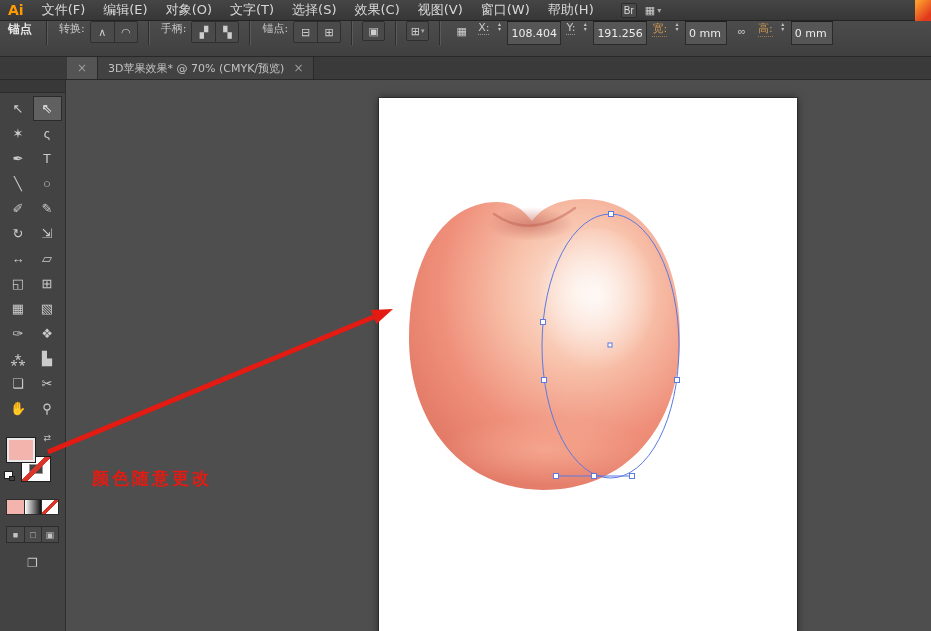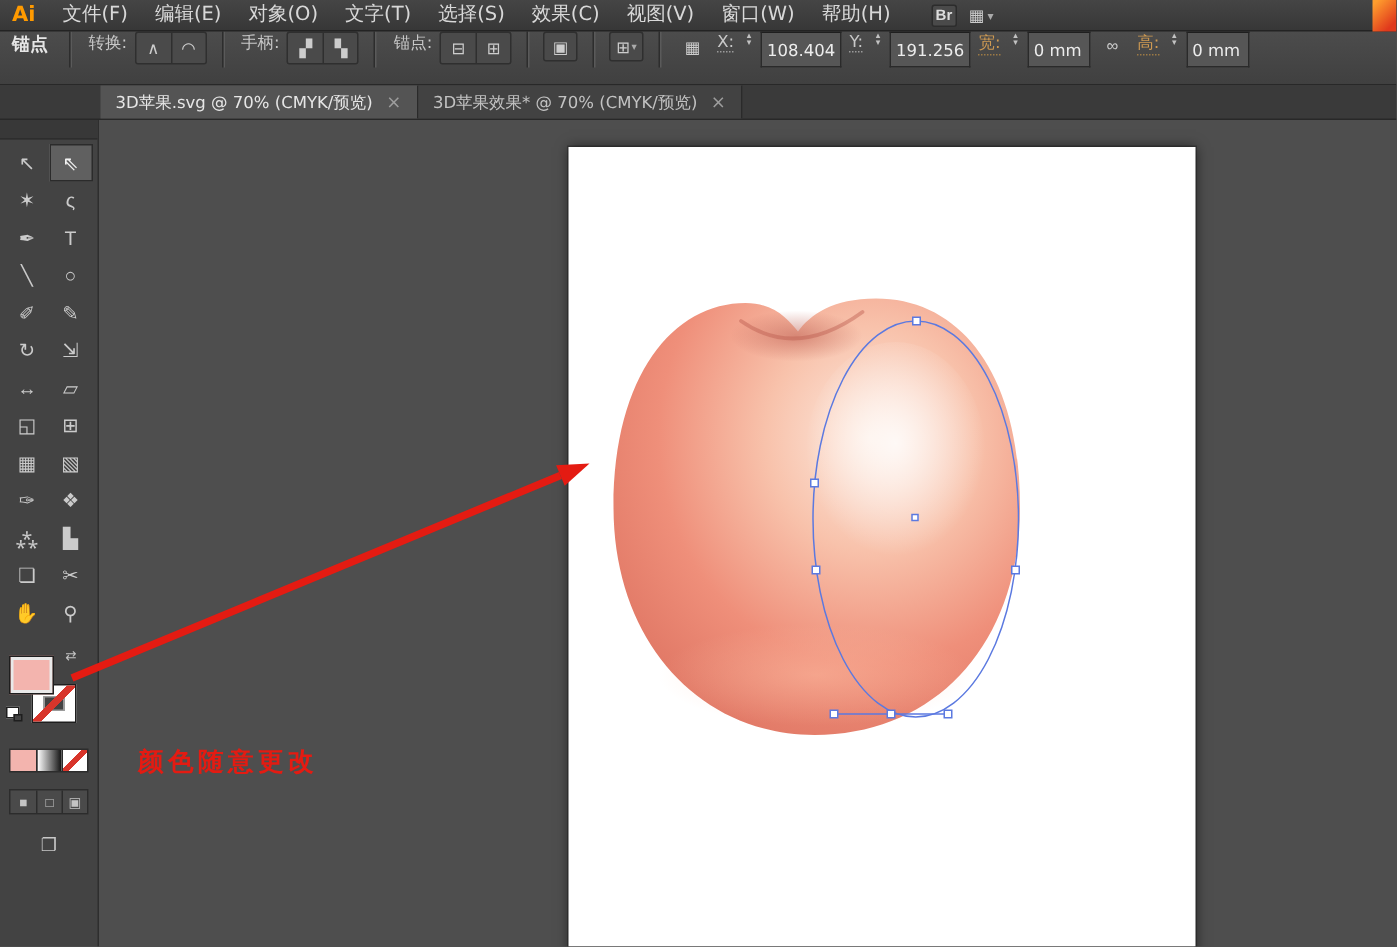--- a/index.html
+++ b/index.html
@@ -8,21 +8,21 @@
   .app { position:relative; width:931px; height:631px; display:flex; flex-direction:column; }
 
   
   .menubar { height:21px; flex:0 0 21px; display:flex; align-items:center;
     background:linear-gradient(#454545,#373737); border-bottom:1px solid #232323; position:relative; }
   .logo { color:#ff9a00; font-weight:bold; font-size:14px; padding:0 9px 0 8px; }
   .menus { display:flex; height:100%; }
   .menu-item { font-size:13px; color:#d8d8d8; padding:0 9px; line-height:20px; cursor:default; }
   .menubar-right { display:flex; align-items:center; gap:8px; margin-left:18px; }
   .br-btn { background:#4a4a4a; border:1px solid #2c2c2c; border-radius:2px; color:#ddd;
-    font-size:10px; font-weight:bold; padding:1px 2px; }
+    font-size:10px; font-weight:normal; padding:1px 2px; }
   .layout-btn { background:none; border:none; color:#ccc; font-size:11px; display:flex; align-items:center; gap:2px; }
   .layout-btn .caret { font-size:8px; color:#aaa; }
   .corner-orange { position:absolute; right:0; top:0; width:16px; height:21px;
     background:linear-gradient(135deg,#ff9d2e 10%,#e0391c 80%); }
 
   
   .controlbar { height:36px; flex:0 0 36px; display:flex; align-items:flex-start; padding:0 8px;
     background:linear-gradient(#4c4c4c,#404040); border-bottom:1px solid #282828; gap:3px; }
   .cb-title { font-size:12px; color:#e6e6e6; font-weight:bold; margin-right:4px; }
   .cb-label { font-size:11px; color:#c8c8c8; margin:0 2px; white-space:nowrap; }
@@ -91,21 +91,21 @@
 
   
   .canvas { flex:1; position:relative; background:#4e4e4e; overflow:hidden; }
   .artboard { position:absolute; left:313px; top:18px; width:418px; height:548px; background:#fff;
     box-shadow:0 0 8px rgba(0,0,0,.55), 0 0 0 1px #3a3a3a; }
   .artboard svg { display:block; }
 
   
   .anno-arrow { position:absolute; inset:0; z-index:30; pointer-events:none; }
   .anno-text { position:absolute; left:92px; top:467px; z-index:31; font-size:17px; font-weight:bold;
-    letter-spacing:3px; pointer-events:none;margin-top:29px; }
+    letter-spacing:3px; pointer-events:none; }
 </style>
 </head>
 <body>
 
 <div class="app">
 
   <header class="menubar">
     <span class="logo">Ai</span>
     <nav class="menus">
         <span class="menu-item">文件(F)</span>
@@ -208,21 +208,20 @@
     <span class="cb-label wh">高:</span>
     <span class="spin">
         <span>▴</span>
         <span>▾</span>
       </span>
     <input class="num w40" value="0 mm" style="">
   </div>
 
   <div class="tabbar">
       <div class="tab active">
-      <span class="tab-title">3D苹果.svg @ 70% (CMYK/预览)</span>
       <span class="tab-close">×</span>
     </div>
       <div class="tab">
       <span class="tab-title">3D苹果效果* @ 70% (CMYK/预览)</span>
       <span class="tab-close">×</span>
     </div>
     </div>
 
   <div class="main">
 

